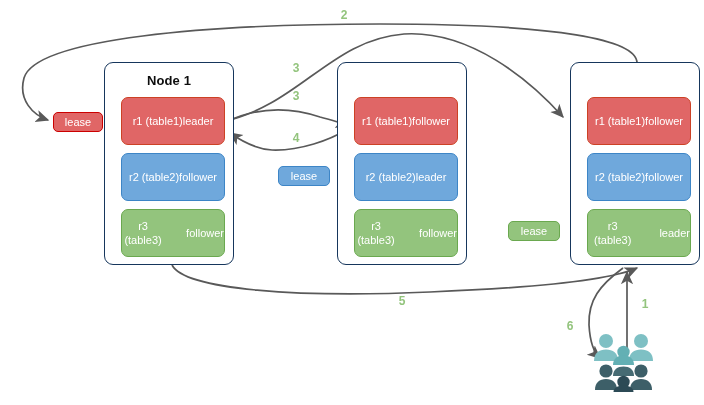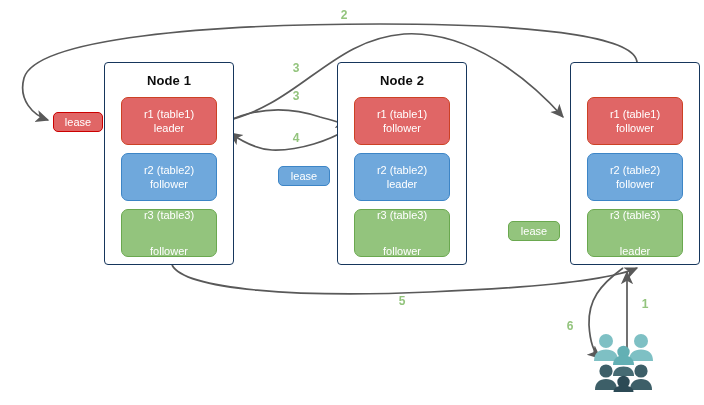--- a/index.html
+++ b/index.html
@@ -22,43 +22,43 @@
     left: 0;
     top: 0;
     width: 704px;
     height: 405px;
     pointer-events: none;
   }
   .node-box {
     position: absolute;
     box-sizing: border-box;
     border: 1.6px solid #16365c;
-    border-radius: 4px;
+    border-radius: 9px;
     background: #ffffff;
   }
   .node-title {
     position: absolute;
     left: 0;
     right: 0;
     top: 10px;
     text-align: center;
     font-size: 13px;
     font-weight: bold;
     color: #0d0d0d;
     letter-spacing: 0.1px;
   }
   .replica {
     position: absolute;
     box-sizing: border-box;
     left: 16px;
-    width: 96px;
+    width: 104px;
     height: 48px;
     border-radius: 7px;
     display: flex;
-    flex-direction: column;
+    flex-direction: row;
     align-items: center;
     justify-content: center;
     color: #ffffff;
     font-size: 11px;
     line-height: 14px;
     text-align: center;
   }
   .replica .ln { display: block; }
   .r-red   { background: #e06666; border: 1.4px solid #cc4125; }
   .r-blue  { background: #6fa8dc; border: 1.4px solid #3d85c6; justify-content: center; }
@@ -132,21 +132,20 @@
       <span class="ln">r2 (table2)</span>
       <span class="ln">follower</span>
     </div>
     <div class="replica r-green" style="top:146px;">
       <span class="ln">r3 (table3)</span>
       <span class="ln">follower</span>
     </div>
   </div>
 
   <div class="node-box" style="left:337px; top:62px; width:130px; height:203px;">
-    <div class="node-title">Node 2</div>
     <div class="replica r-red" style="top:34px;">
       <span class="ln">r1 (table1)</span>
       <span class="ln">follower</span>
     </div>
     <div class="replica r-blue" style="top:90px;">
       <span class="ln">r2 (table2)</span>
       <span class="ln">leader</span>
     </div>
     <div class="replica r-green" style="top:146px;">
       <span class="ln">r3 (table3)</span>

